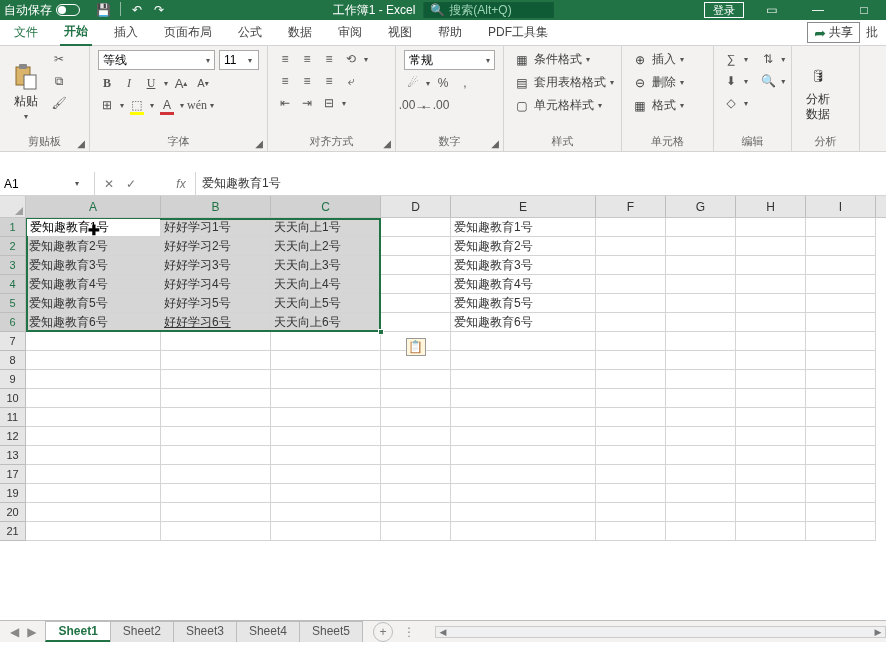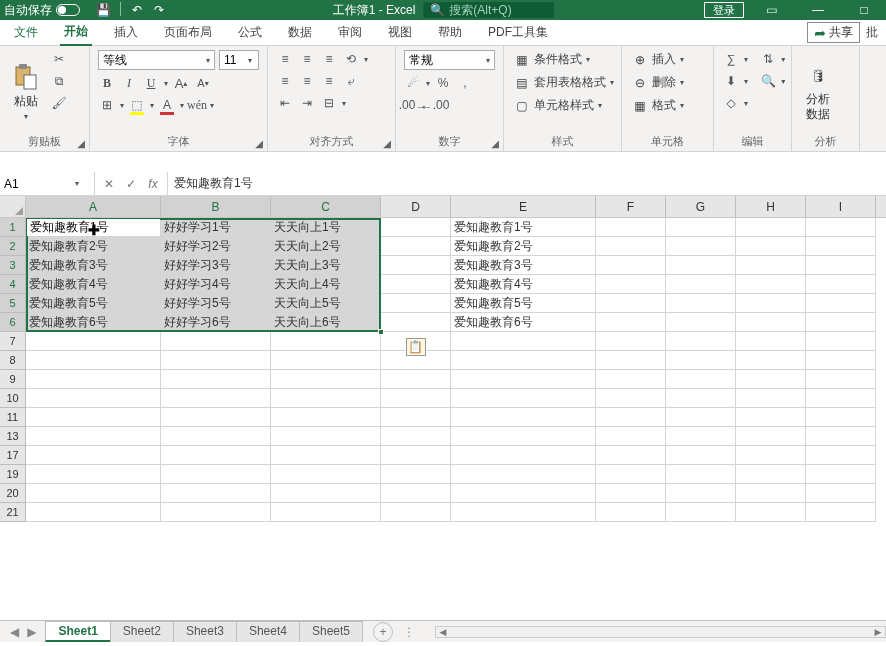--- a/index.html
+++ b/index.html
@@ -53,21 +53,21 @@
 .color-strip::after { content:""; position:absolute; bottom:-1px; left:2px; right:2px; height:3px; }
 .fill-yellow::after { background:#ffff00; }
 .fontcolor-red::after { background:#d13438; }
 
 
 .fxbar { height:24px; border-bottom:1px solid #d4d4d4; display:flex; align-items:center; }
 .namebox { width:95px; border-right:1px solid #d4d4d4; height:100%; display:flex; align-items:center; }
 .namebox input { border:0; outline:0; width:75px; padding:0 4px; }
 .fxicons { display:flex; align-items:center; gap:2px; padding:0 4px; border-right:1px solid #d4d4d4; height:100%; }
 .fxicons span { width:20px; text-align:center; color:#777; }
-.fx-label { font-style:italic; color:#555; padding:0 4px; }
+.fx-label { font-style:italic; color:#555; padding:0 4px;margin-left:28px; }
 .fx-input { flex:1; padding:0 6px; color:#333; border:0; outline:0; height:100%; }
 
 
 .colhdr-row { height:22px; border-bottom:1px solid #c6c6c6; display:flex; background:#e6e6e6; }
 .corner { width:26px; border-right:1px solid #c6c6c6; background:#e6e6e6; position:relative; }
 .corner::after { content:""; position:absolute; right:2px; bottom:2px; border-left:8px solid transparent; border-bottom:8px solid #a0a0a0; }
 .colhdr { border-right:1px solid #bdbdbd; display:flex; align-items:center; justify-content:center; color:#333; background:#e6e6e6; }
 .colhdr.sel { background:#d2d2d2; color:#217346; }
 
 
@@ -416,21 +416,21 @@
       <div class="cell" style="width: 70px;"></div>
       <div class="cell" style="width: 145px;">爱知趣教育5号</div>
       <div class="cell" style="width: 70px;"></div>
       <div class="cell" style="width: 70px;"></div>
       <div class="cell" style="width: 70px;"></div>
       <div class="cell" style="width: 70px;"></div>
     </div>
     <div class="grid-row">
       <div class="rowhdr sel">6</div>
       <div class="cell sel" style="width: 135px;">爱知趣教育6号</div>
-      <div class="cell sel" style="width: 110px;">好好学习6号</div>
+      <div class="cell sel" style="width: 110px; text-decoration: underline;">好好学习6号</div>
       <div class="cell sel" style="width: 110px;">天天向上6号</div>
       <div class="cell" style="width: 70px;"></div>
       <div class="cell" style="width: 145px;">爱知趣教育6号</div>
       <div class="cell" style="width: 70px;"></div>
       <div class="cell" style="width: 70px;"></div>
       <div class="cell" style="width: 70px;"></div>
       <div class="cell" style="width: 70px;"></div>
     </div>
     <div class="grid-row">
       <div class="rowhdr">7</div>
@@ -475,20 +475,32 @@
       <div class="cell" style="width: 110px;"></div>
       <div class="cell" style="width: 70px;"></div>
       <div class="cell" style="width: 145px;"></div>
       <div class="cell" style="width: 70px;"></div>
       <div class="cell" style="width: 70px;"></div>
       <div class="cell" style="width: 70px;"></div>
       <div class="cell" style="width: 70px;"></div>
     </div>
     <div class="grid-row">
       <div class="rowhdr">11</div>
+      <div class="cell" style="width: 135px;"></div>
+      <div class="cell" style="width: 110px;"></div>
+      <div class="cell" style="width: 110px;"></div>
+      <div class="cell" style="width: 70px;"></div>
+      <div class="cell" style="width: 145px;"></div>
+      <div class="cell" style="width: 70px;"></div>
+      <div class="cell" style="width: 70px;"></div>
+      <div class="cell" style="width: 70px;"></div>
+      <div class="cell" style="width: 70px;"></div>
+    </div>
+    <div class="grid-row">
+      <div class="rowhdr">12</div>
       <div class="cell" style="width: 135px;"></div>
       <div class="cell" style="width: 110px;"></div>
       <div class="cell" style="width: 110px;"></div>
       <div class="cell" style="width: 70px;"></div>
       <div class="cell" style="width: 145px;"></div>
       <div class="cell" style="width: 70px;"></div>
       <div class="cell" style="width: 70px;"></div>
       <div class="cell" style="width: 70px;"></div>
       <div class="cell" style="width: 70px;"></div>
     </div>

